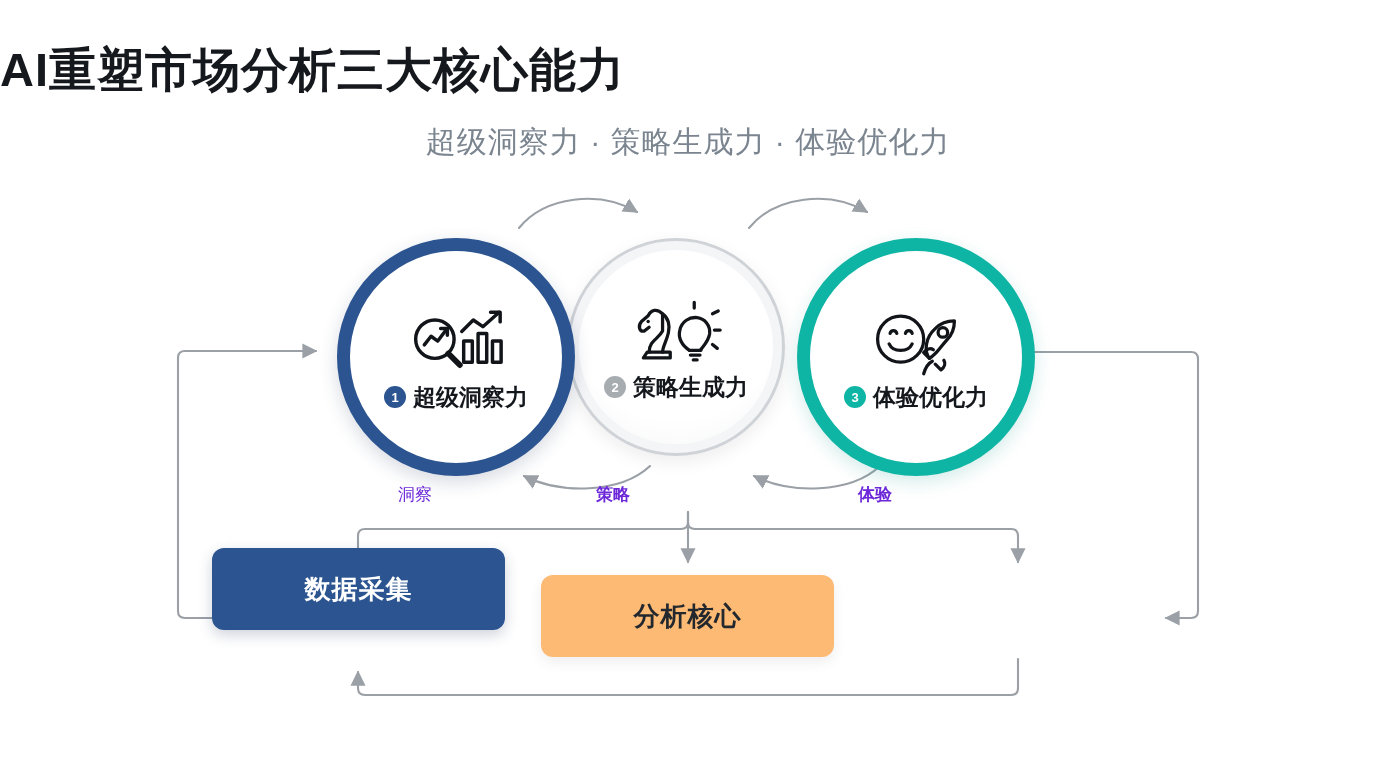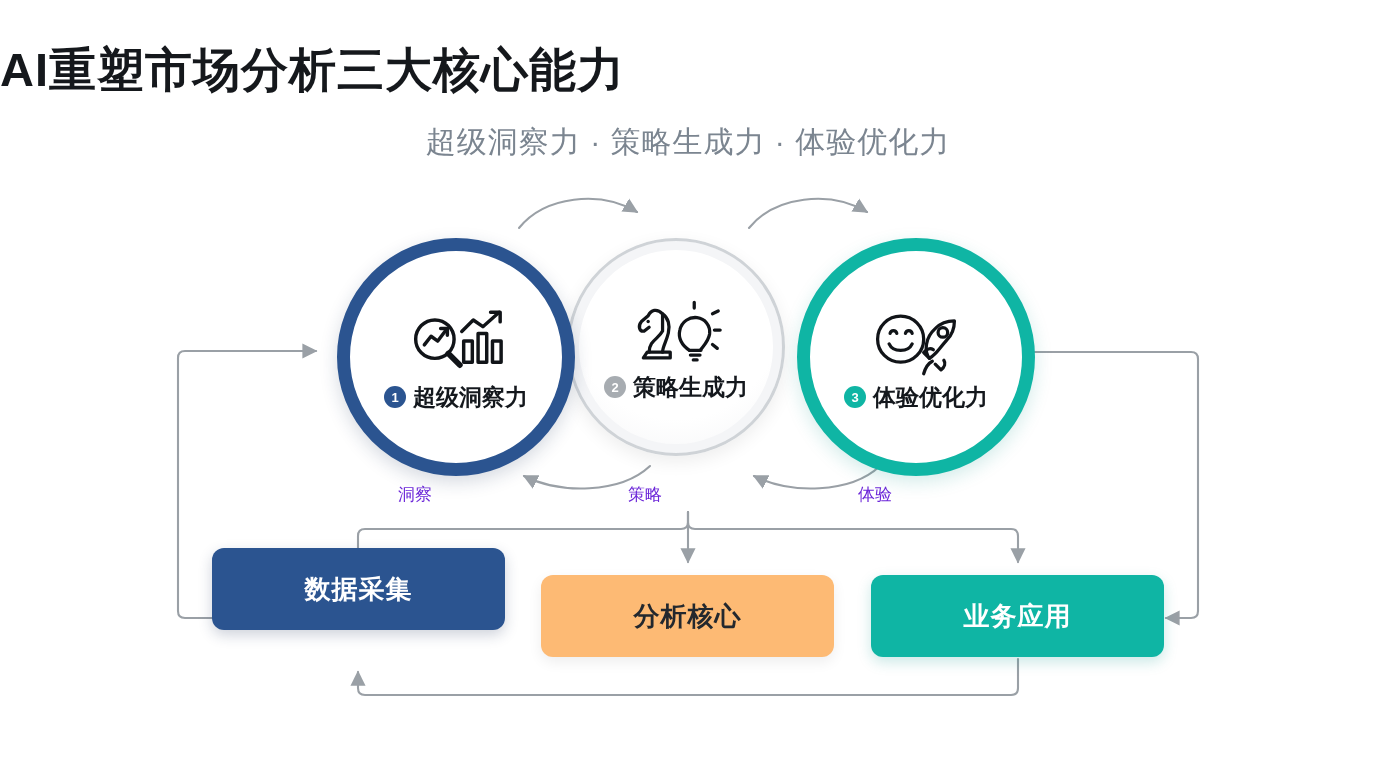--- a/index.html
+++ b/index.html
@@ -75,22 +75,22 @@
   .b2{background:#a7acb1;}
   .b3{background:#0fb5a4;}
 
   
   .slabel{
     position:absolute;
     font-size:17px;color:#6d28d9;font-weight:500;
     text-align:left;width:120px;
   }
   .sl1{left:398px;top:483px;}
-  .sl2{left:628px;top:483px;}
-  .sl3{left:858px;top:483px;}
+  .sl2{left:596px;top:483px;font-weight:bold;}
+  .sl3{left:858px;top:483px;font-weight:bold;}
 
   
   .box{
     position:absolute;
     height:82px;width:293px;
     border-radius:12px;
     display:flex;align-items:center;justify-content:center;
     font-size:26px;font-weight:bold;
     letter-spacing:1px;
   }
@@ -196,17 +196,14 @@
   <div class="slabel sl1">洞察</div>
   <div class="slabel sl2">策略</div>
   <div class="slabel sl3">体验</div>
 
   <div class="box box1">
     <span>数据采集</span>
   </div>
   <div class="box box2">
     <span>分析核心</span>
   </div>
-  <div class="box box3">
-    <span>业务应用</span>
-  </div>
 
 </div>
 
 </body></html>

